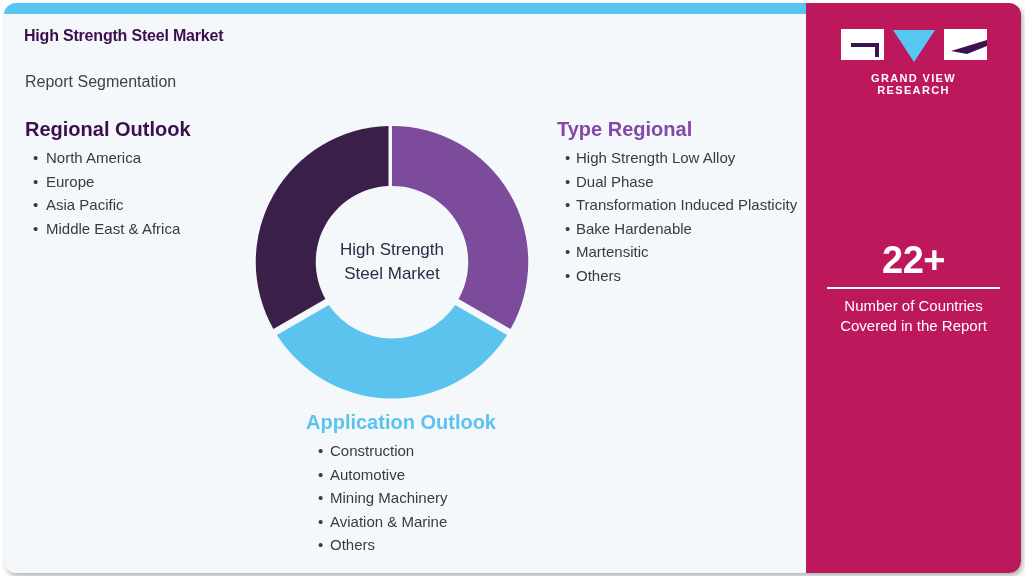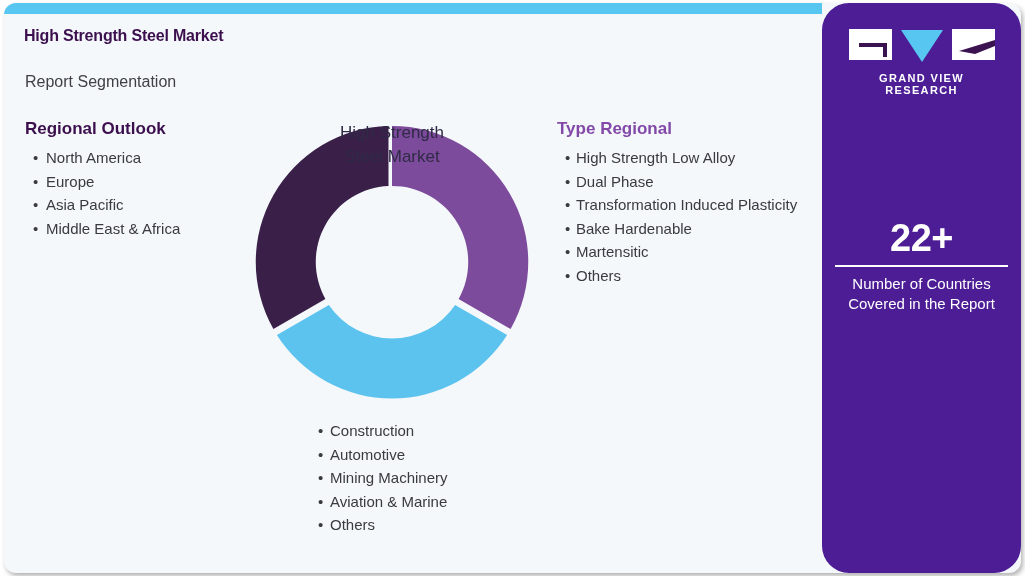--- a/index.html
+++ b/index.html
@@ -60,21 +60,21 @@
     position: absolute;
     left: 21px;
     top: 46px;
     font-size: 16px;
     color: #3f3f47;
     margin-top: 13px;
   }
   
   .block { position: absolute; }
   .block-head {
-    font-size: 17px;
+    font-size: 20px;
     font-weight: bold;
     margin: 0 0 2px 0;
     line-height: 20px;
   }
   .head-regional   { color: #3c0f4e; }
   .head-type       { color: #8249a8; }
   .head-app        { color: #5cc3ef; }
   ul.items {
     list-style: none;
     margin: 7px;
@@ -117,58 +117,58 @@
   }
   .donut-center {
     position: absolute;
     left: 0;
     top: 0;
     width: 282px;
     height: 282px;
     display: flex;
     flex-direction: column;
     align-items: center;
+    justify-content: center;
     pointer-events: none;
   }
   .donut-center span {
     font-size: 17px;
     color: #2f2a45;
     line-height: 24px;
     text-align: center;
   }
   
   .sidebar {
     position: absolute;
     right: 0;
     top: 0;
-    width: 199px;
+    width: 215px;
     height: 570px;
-    background: #4c1d95;
-    color: #ffffff;
-    border-radius: 27px;
+    background: #be185d;
+    color: #ffffff;
   }
   .logo {
     position: absolute;
     left: 50%;
     transform: translateX(-50%);
     top: 26px;
     width: 146px;
   }
   .logo-word {
     margin-top: 5px;
     text-align: center;
     font-size: 11px;
     font-weight: bold;
     letter-spacing: 1.35px;
     color: #ffffff;
   }
   .stat {
     position: absolute;
     left: 0;
-    top: 214px;
+    top: 236px;
     width: 100%;
     text-align: center;
   }
   .stat-number {
     font-size: 38px;
     font-weight: bold;
     line-height: 42px;
     color: #ffffff;
     letter-spacing: -0.5px;
   }
@@ -257,20 +257,21 @@
           <li>High Strength Low Alloy</li>
           <li>Dual Phase</li>
           <li>Transformation Induced Plasticity</li>
           <li>Bake Hardenable</li>
           <li>Martensitic</li>
           <li>Others</li>
         </ul>
       </div>
 
       <div class="block" id="block-application">
+        <div class="block-head head-app">Application Outlook</div>
         <ul class="items">
           <li>Construction</li>
           <li>Automotive</li>
           <li>Mining Machinery</li>
           <li>Aviation &amp; Marine</li>
           <li>Others</li>
         </ul>
       </div>
 
     </div>

